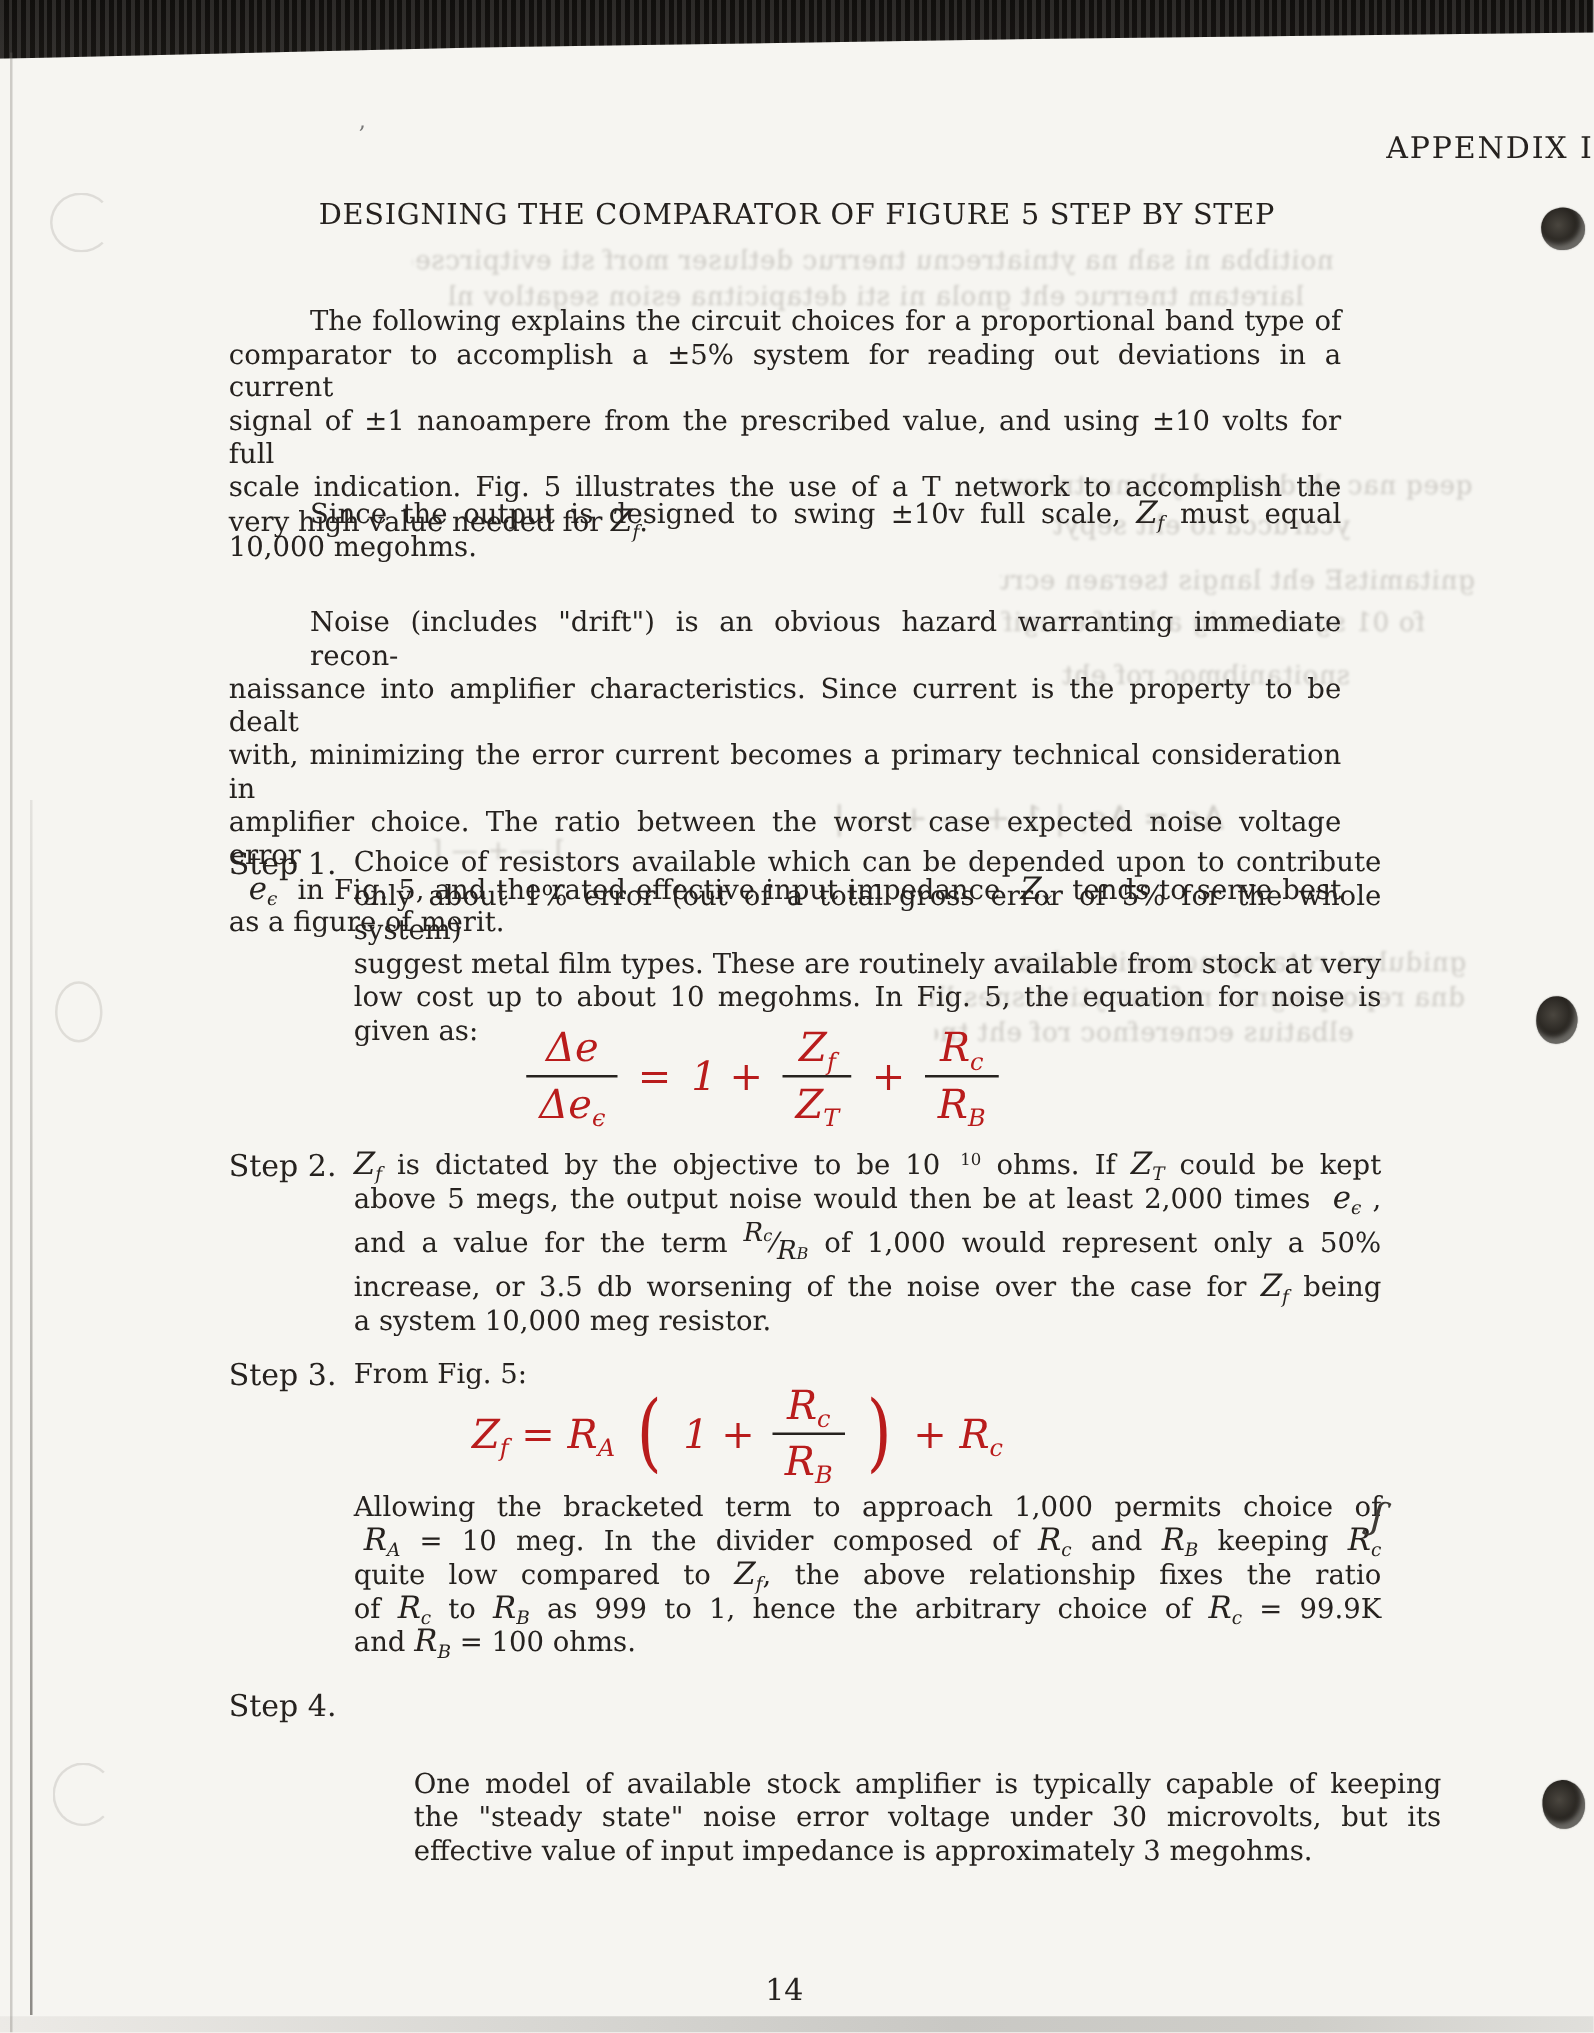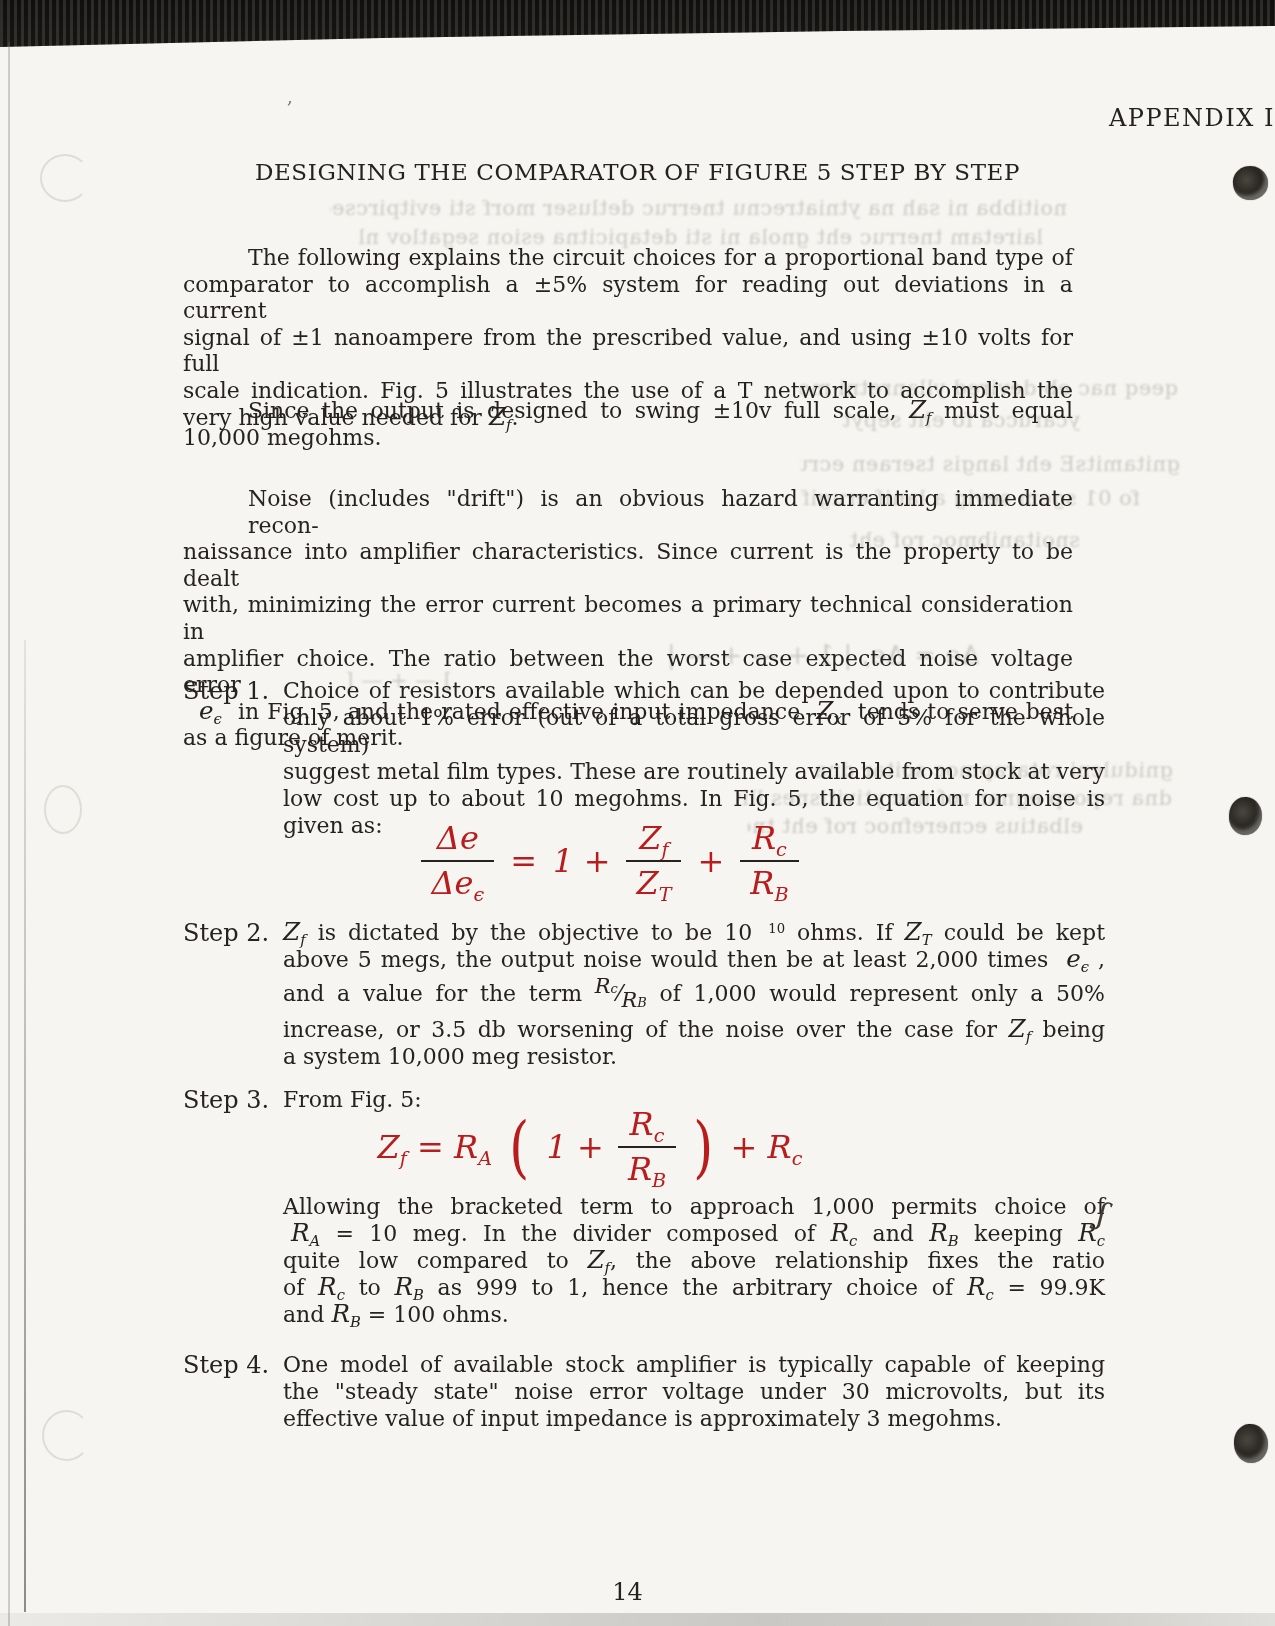--- a/index.html
+++ b/index.html
@@ -50,21 +50,21 @@
   .para{position:absolute;left:183px;width:890px;font-size:22px;line-height:26.6px;}
   .p1{top:245px;} .p2{top:398px;} .p3{top:486px;}
   .ln{white-space:normal;}
   .ln.j{text-align:justify;text-align-last:justify;}
   .ln.ind{padding-left:65px;}
   .ln.ind-sm{padding-left:16px;box-sizing:border-box;}
   .ln.ind-xs{padding-left:8px;box-sizing:border-box;}
   .step-label{position:absolute;left:183px;font-size:24px;}
   .sl1{top:677px;} .sl2{top:919px;} .sl3{top:1086px;} .sl4{top:1351px;}
   .step-body{position:absolute;left:283px;width:822px;font-size:22px;line-height:27px;}
-  .sb1{top:677px;} .sb2{top:919px;} .sb3i{top:1086px;width:300px;} .sb3c{top:1193px;} .sb4{top:1351px;}
+  .sb1{top:677px;} .sb2{top:919px;} .sb3i{top:1086px;width:300px;} .sb3c{top:1193px;} .sb4{top:1414px;margin-left:48px;}
   i{font-family:"DejaVu Serif",serif;font-style:italic;font-size:1.12em;line-height:1;}
   sub{font-size:0.60em;vertical-align:-0.35em;line-height:0;}
   sup{font-size:0.60em;vertical-align:0.55em;line-height:0;margin-left:16px;}
   .rup{vertical-align:0.40em;font-style:italic;font-size:0.95em;}
   .rdn{vertical-align:-0.28em;font-style:italic;font-size:0.95em;}
   .ss{font-size:0.62em;}
   
   .equation{position:absolute;display:flex;align-items:center;justify-content:center;
     font-size:32px;font-style:italic;color:#b91c1c;}
   .eq1{left:320px;top:820px;width:580px;gap:16px;}

